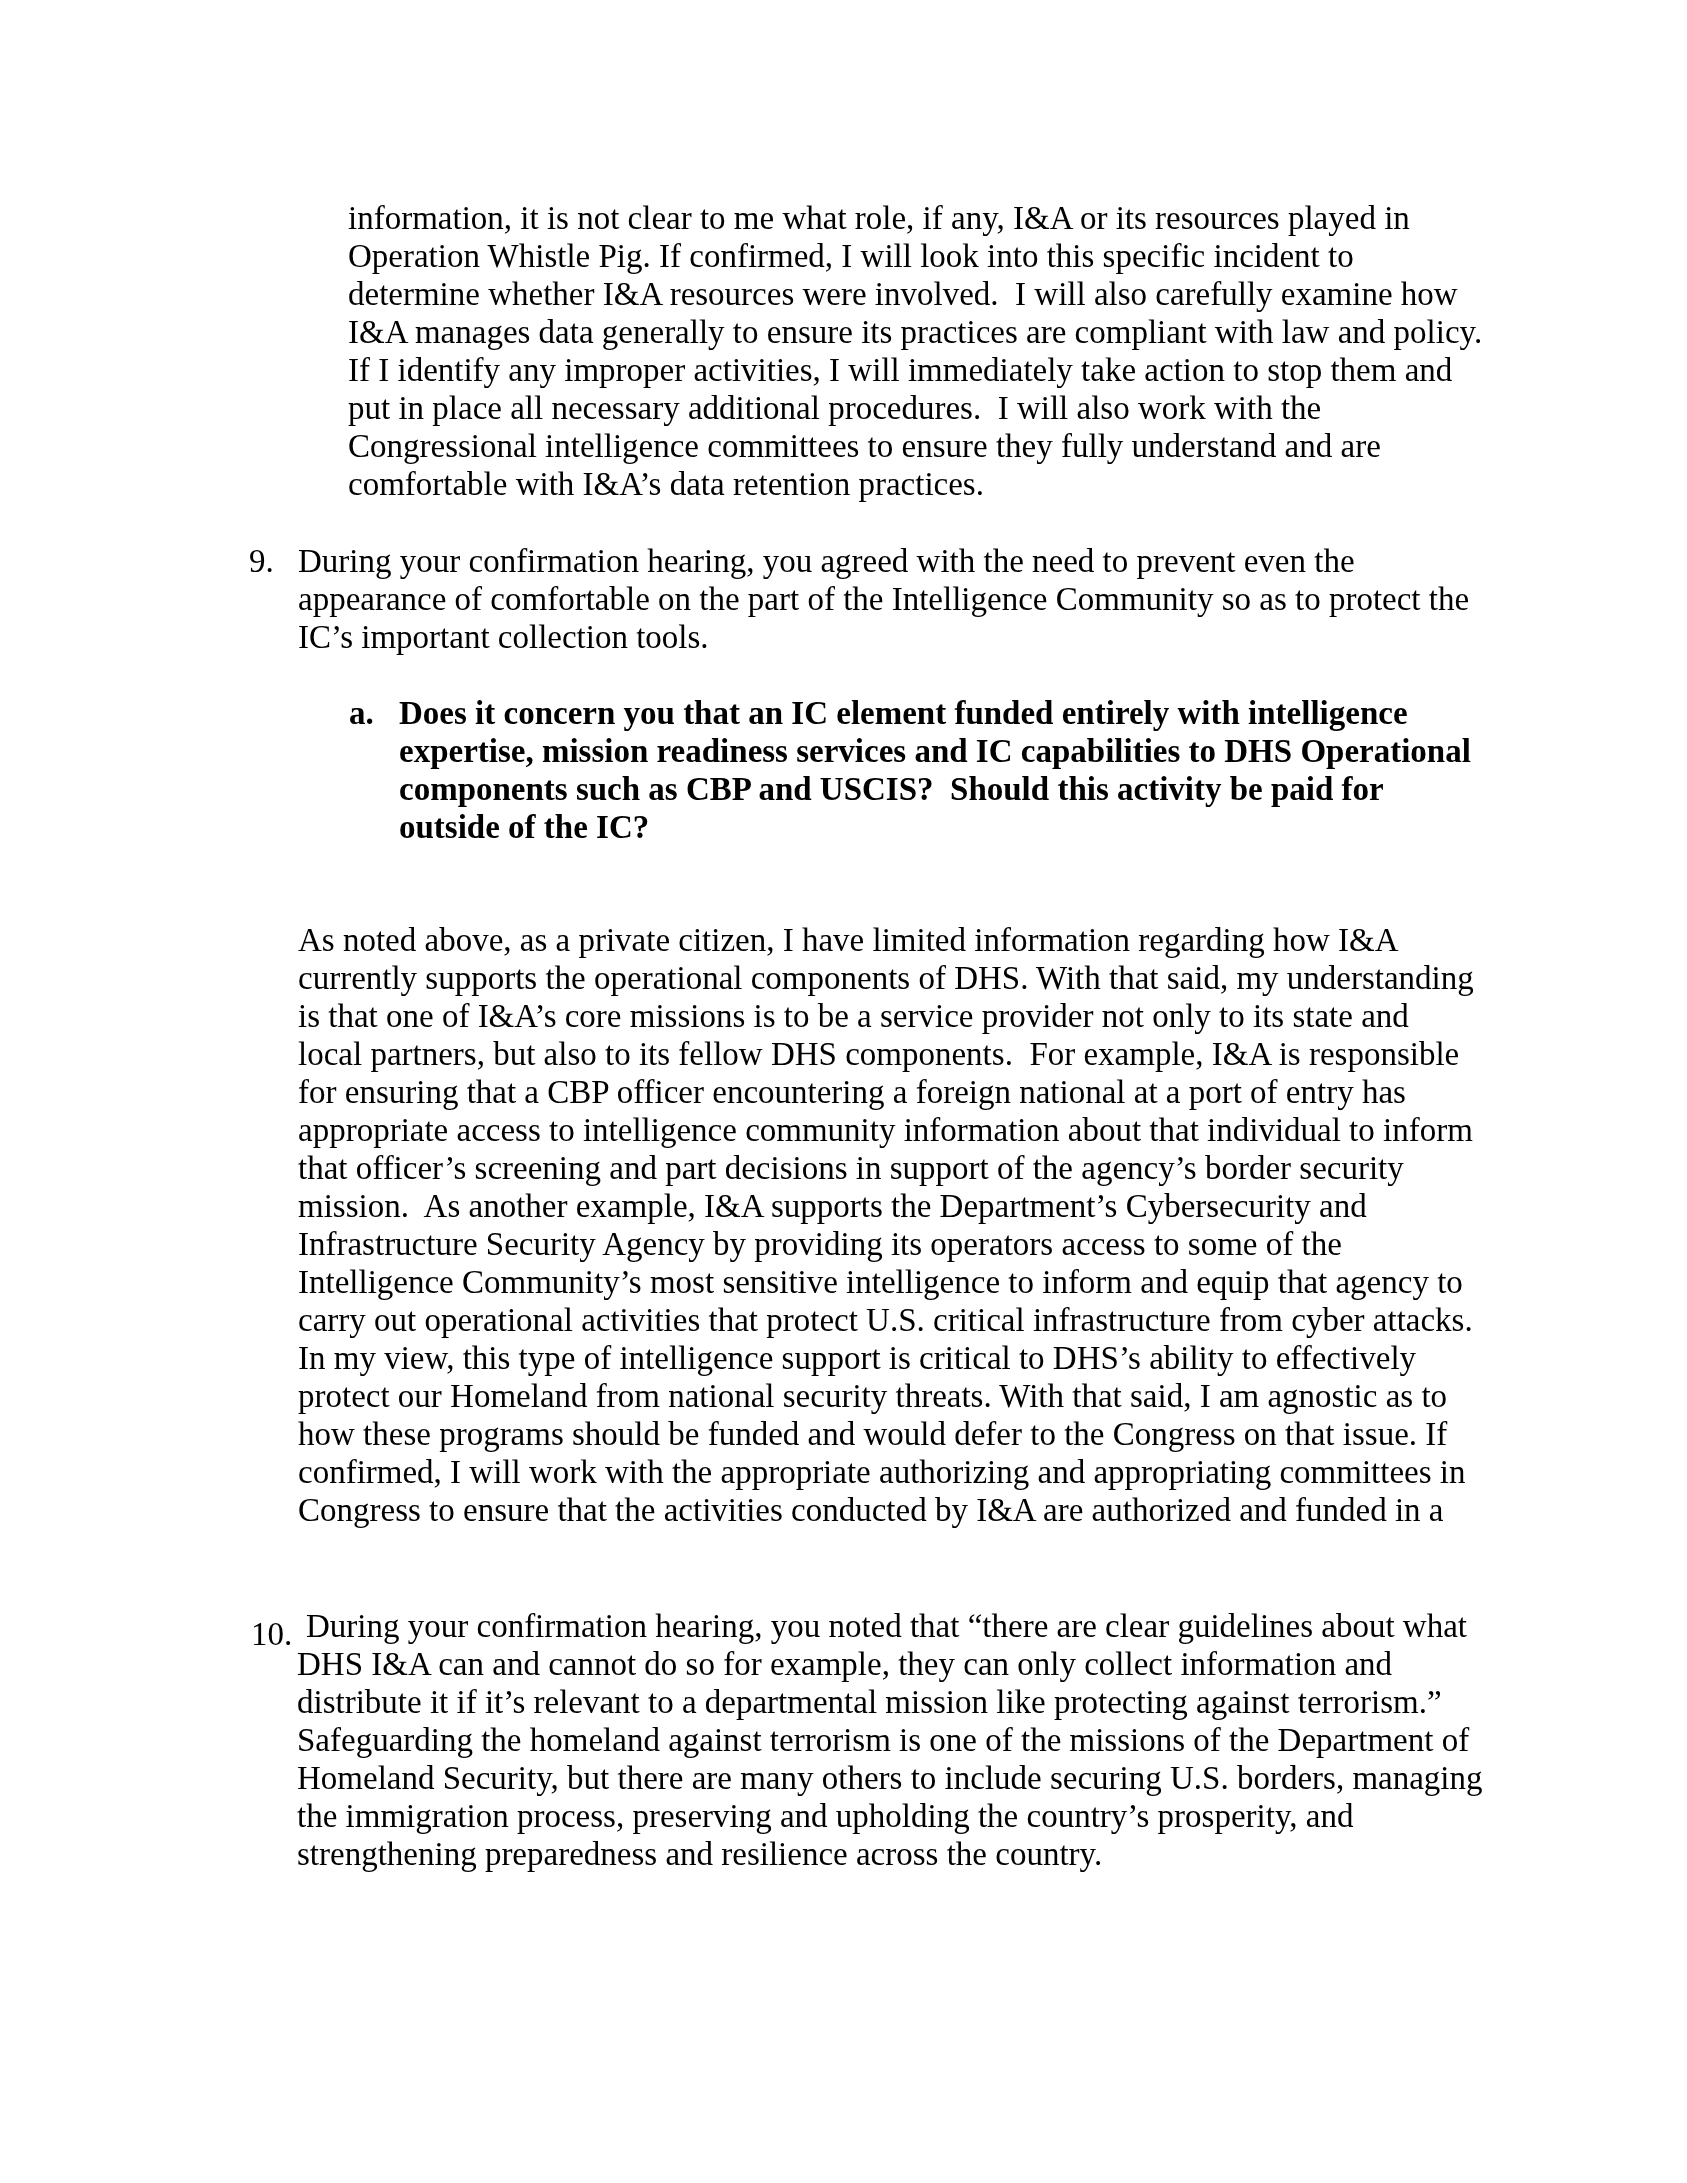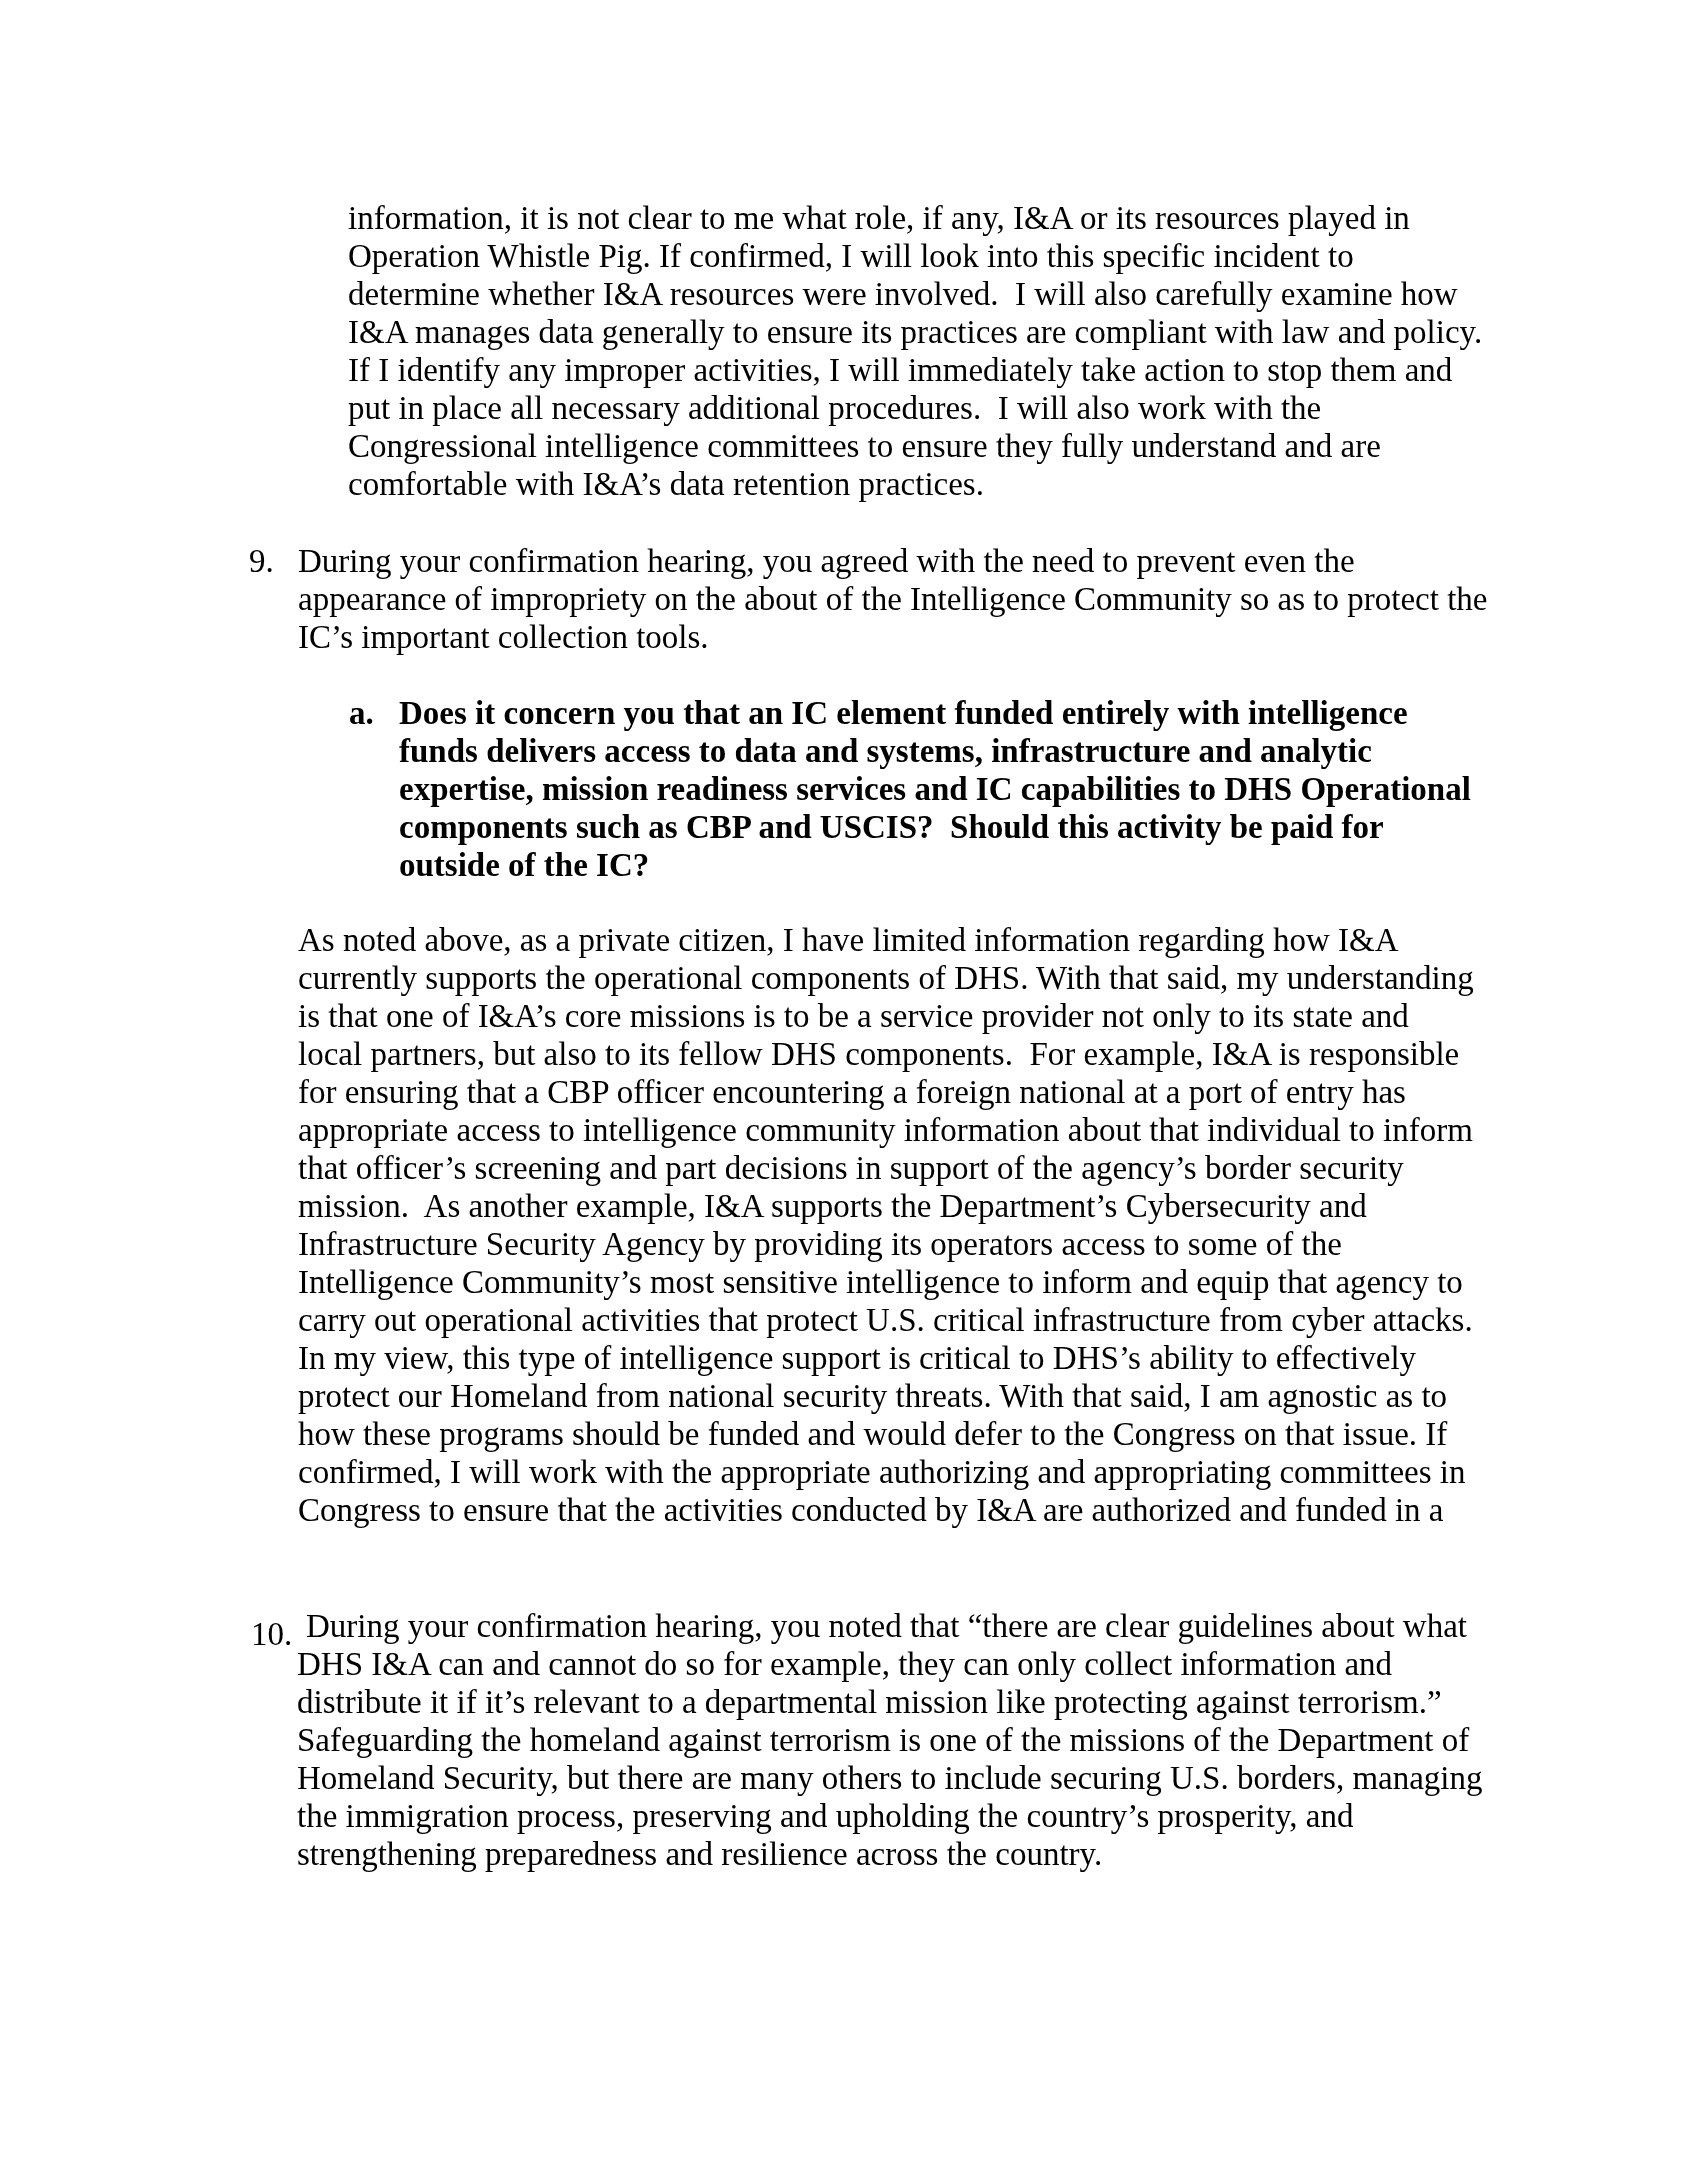--- a/index.html
+++ b/index.html
@@ -51,30 +51,29 @@
     <span class="line">If I identify any improper activities, I will immediately take action to stop them and</span>
     <span class="line">put in place all necessary additional procedures.  I will also work with the</span>
     <span class="line">Congressional intelligence committees to ensure they fully understand and are</span>
     <span class="line">comfortable with I&amp;A’s data retention practices.</span>
   </div>
 
   <div class="block" style="left:249px; top:542px; width:1257px;">
     <span class="marker" style="left:0; top:0;">9.</span>
     <div style="position:absolute; left:49px; top:0; width:1211px;">
       <span class="line">During your confirmation hearing, you agreed with the need to prevent even the</span>
-      <span class="line">appearance of impropriety on the about of the Intelligence Community so as to protect the</span>
+      <span class="line">appearance of comfortable on the part of the Intelligence Community so as to protect the</span>
       <span class="line">IC’s important collection tools.</span>
     </div>
   </div>
 
   <div class="block bold" style="left:349px; top:694px; width:1164px;">
     <span class="marker" style="left:0; top:0;">a.</span>
     <div style="position:absolute; left:50px; top:0; width:1111px;">
       <span class="line">Does it concern you that an IC element funded entirely with intelligence</span>
-      <span class="line">funds delivers access to data and systems, infrastructure and analytic</span>
       <span class="line">expertise, mission readiness services and IC capabilities to DHS Operational</span>
       <span class="line">components such as CBP and USCIS?  Should this activity be paid for</span>
       <span class="line">outside of the IC?</span>
     </div>
   </div>
 
   <div class="block" style="left:298px; top:921px; width:1211px;">
     <span class="line">As noted above, as a private citizen, I have limited information regarding how I&amp;A</span>
     <span class="line">currently supports the operational components of DHS. With that said, my understanding</span>
     <span class="line">is that one of I&amp;A’s core missions is to be a service provider not only to its state and</span>

